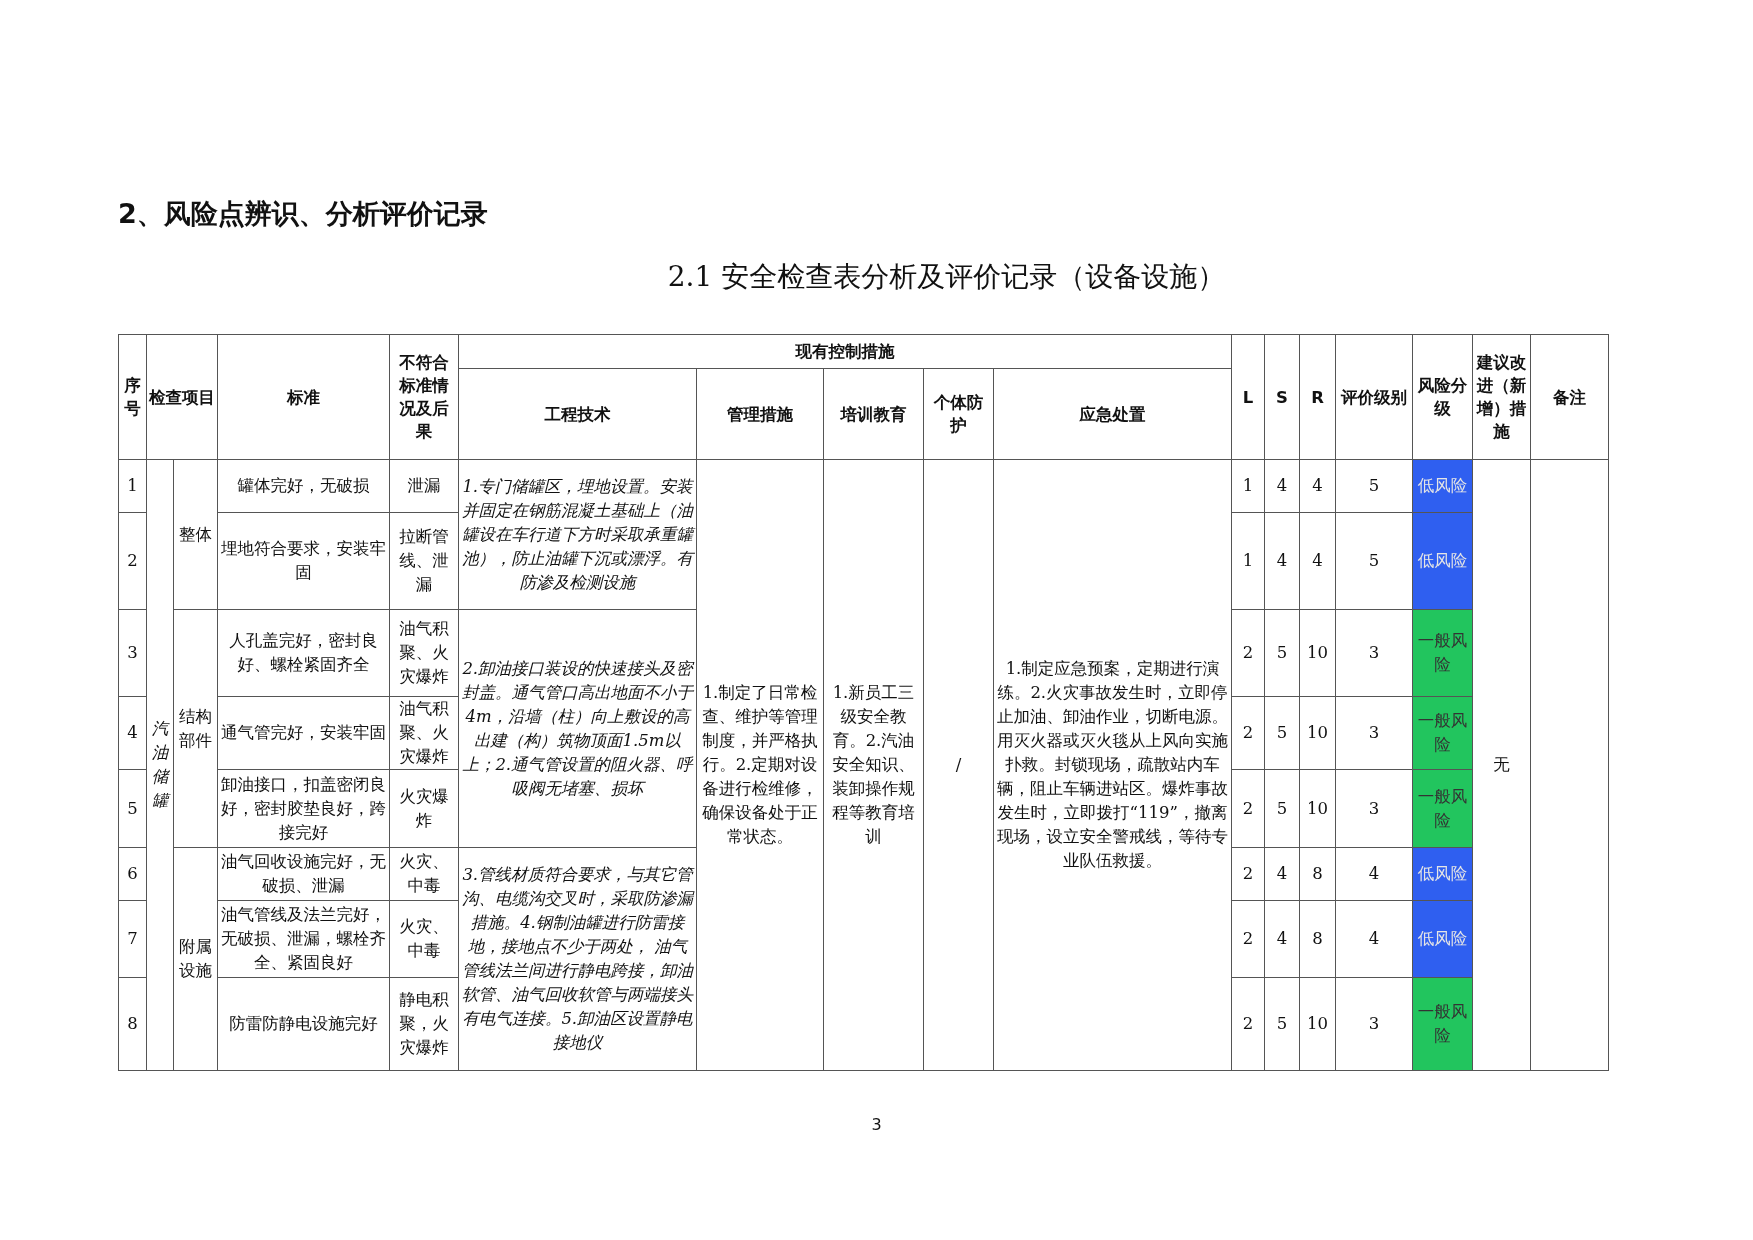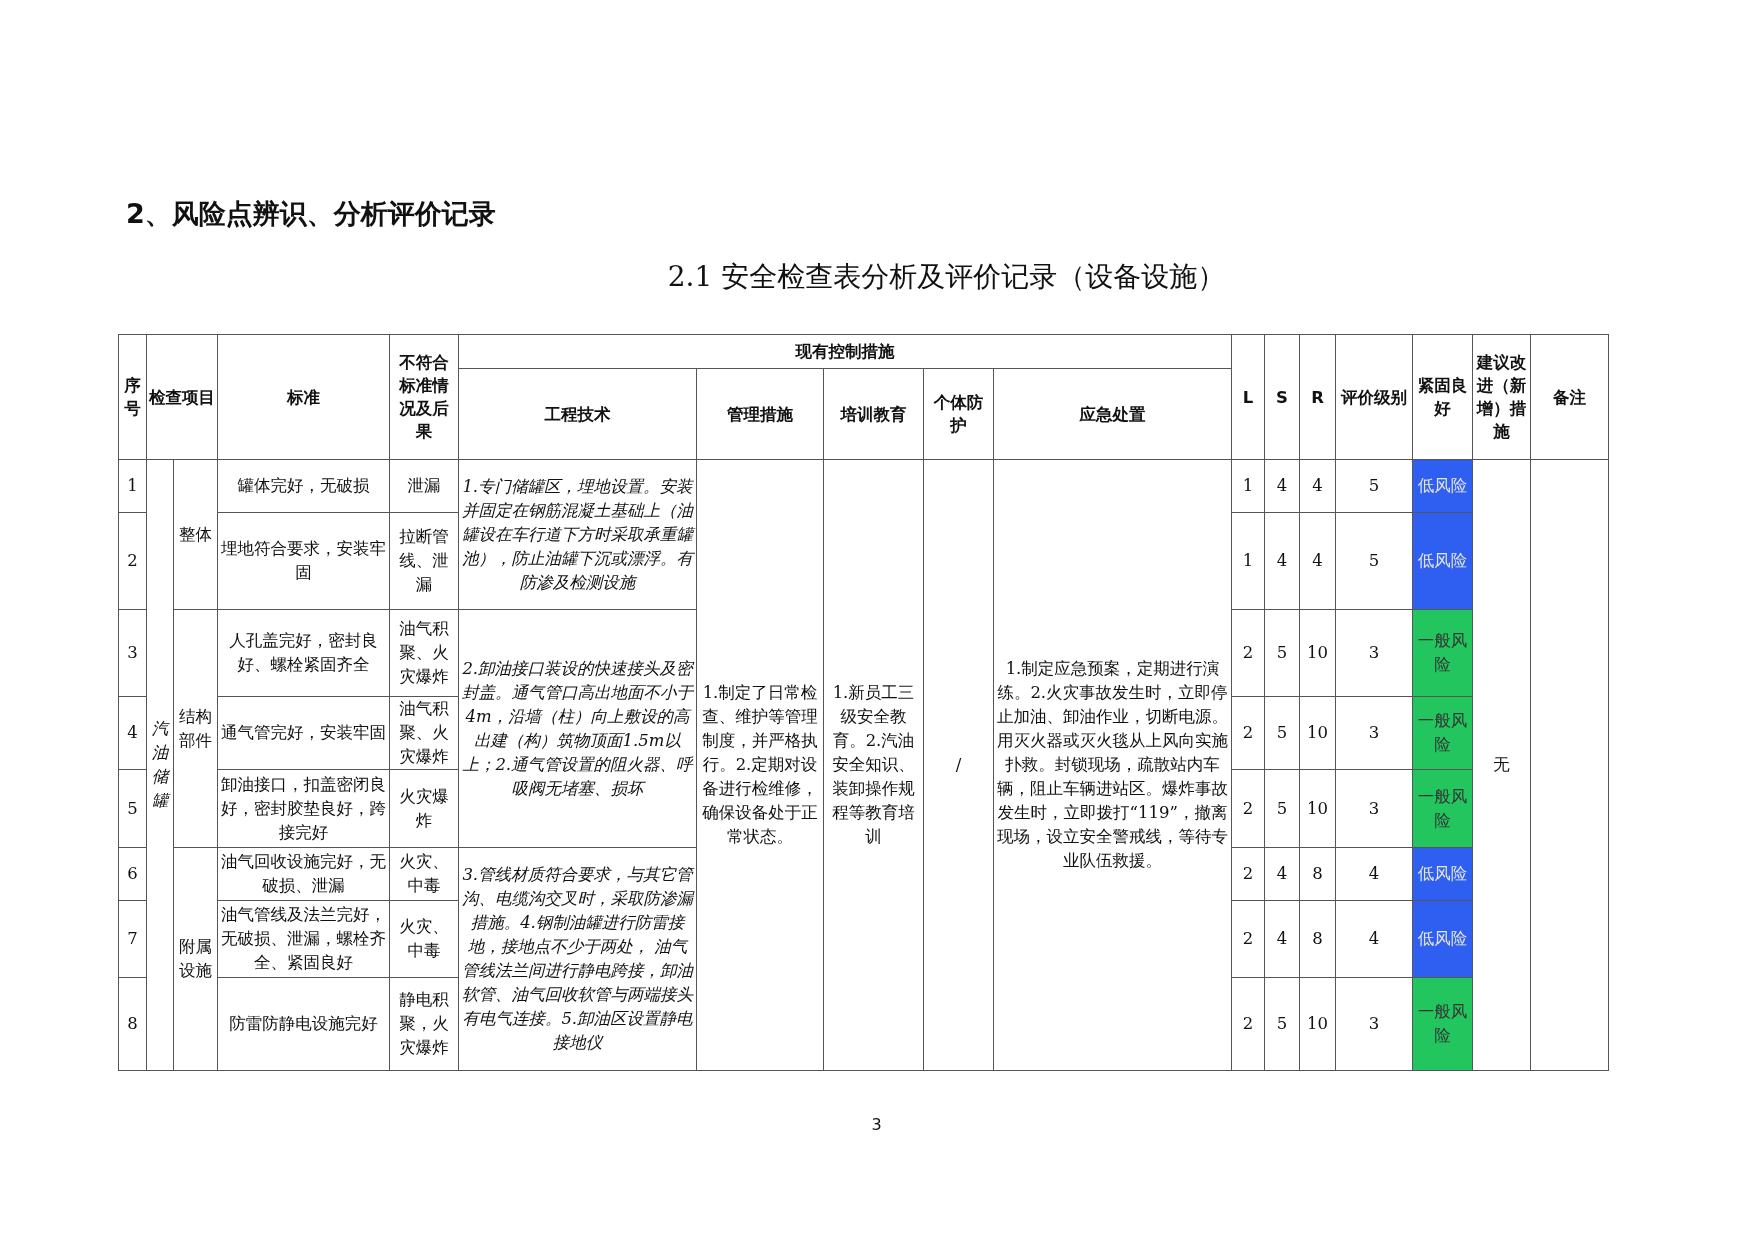--- a/index.html
+++ b/index.html
@@ -1,18 +1,18 @@
 <!DOCTYPE html>
 <html><head>
 <meta charset="utf-8">
 <style>
   html, body { margin: 0; padding: 0; background: #ffffff; }
   body { width: 1753px; height: 1240px; position: relative; overflow: hidden;
          font-family: "DejaVu Serif", "Liberation Serif", serif; color: #111; }
-  .h1 { position: absolute; left: 126px; top: 196px; font-family: "DejaVu Sans", "Liberation Sans", sans-serif;
+  .h1 { position: absolute; left: 118px; top: 196px; font-family: "DejaVu Sans", "Liberation Sans", sans-serif;
         font-weight: bold; font-size: 27px; letter-spacing: 0px; }
   .h2 { position: absolute; left: 0; width: 1753px; top: 258px; text-align: center;
         font-family: "DejaVu Serif", "Liberation Serif", serif; font-size: 28px; padding-left: 140px; box-sizing: border-box; }
   table.risk { position: absolute; left: 118px; top: 334px; border-collapse: collapse; table-layout: fixed; width: 1490px; }
   table.risk td, table.risk th { border: 1.5px solid #555; padding: 0 2px; text-align: center; vertical-align: middle;
         font-size: 16.5px; line-height: 24px; word-break: break-all; }
   table.risk th { font-family: "DejaVu Sans", "Liberation Sans", sans-serif; font-weight: bold; font-size: 16.5px; line-height: 23px; }
   td.left { text-align: left; }
   td.just { text-align: justify; text-align-last: center; font-style: italic; }
   td.low { background: #2f5ff0; color: #e5e5e5; }
@@ -51,21 +51,21 @@
       <tr style="height:34px">
     <th rowspan="2">序号</th>
     <th rowspan="2" colspan="2">检查项目</th>
     <th rowspan="2">标准</th>
     <th rowspan="2">不符合标准情况及后果</th>
     <th colspan="5">现有控制措施</th>
     <th rowspan="2">L</th>
     <th rowspan="2">S</th>
     <th rowspan="2">R</th>
     <th rowspan="2">评价级别</th>
-    <th rowspan="2">紧固良好</th>
+    <th rowspan="2">风险分级</th>
     <th rowspan="2">建议改进（新增）措施</th>
     <th rowspan="2">备注</th>
   </tr>
   <tr style="height:91px">
     <th>工程技术</th>
     <th>管理措施</th>
     <th>培训教育</th>
     <th>个体防护</th>
     <th>应急处置</th>
   </tr>

